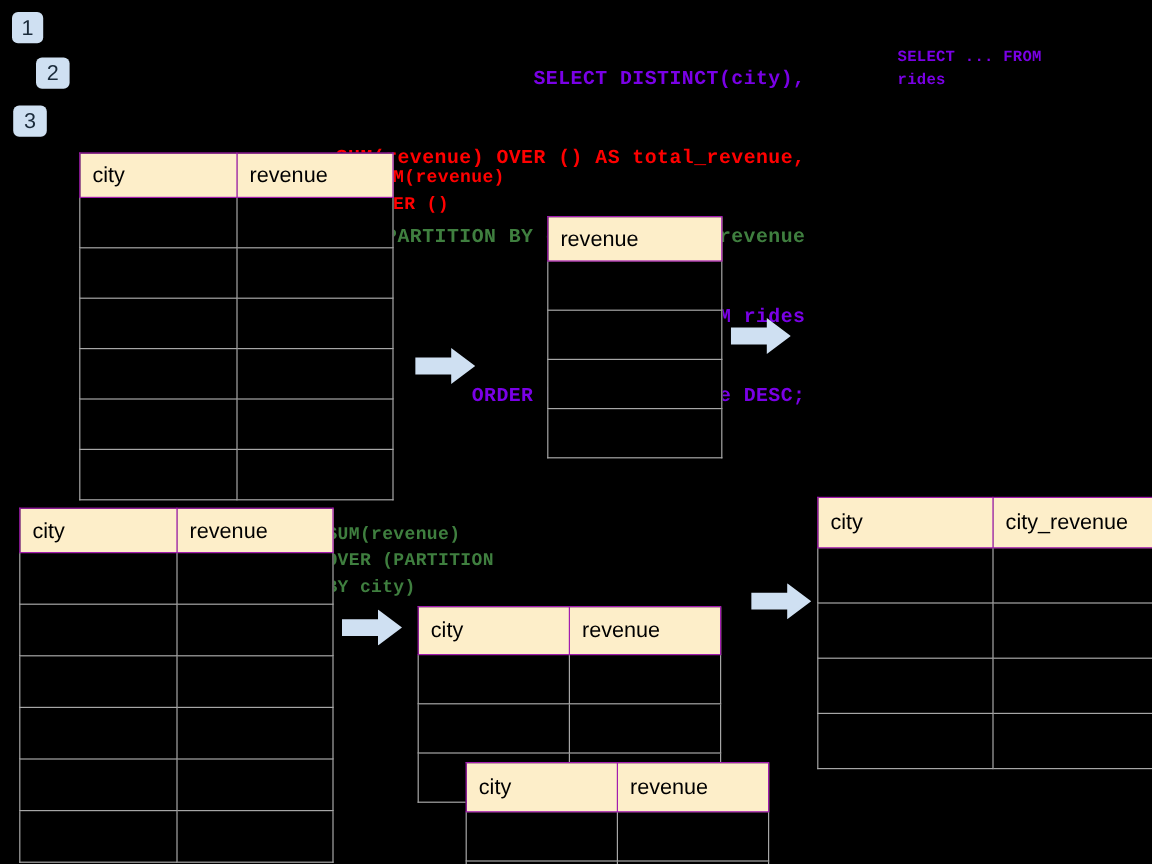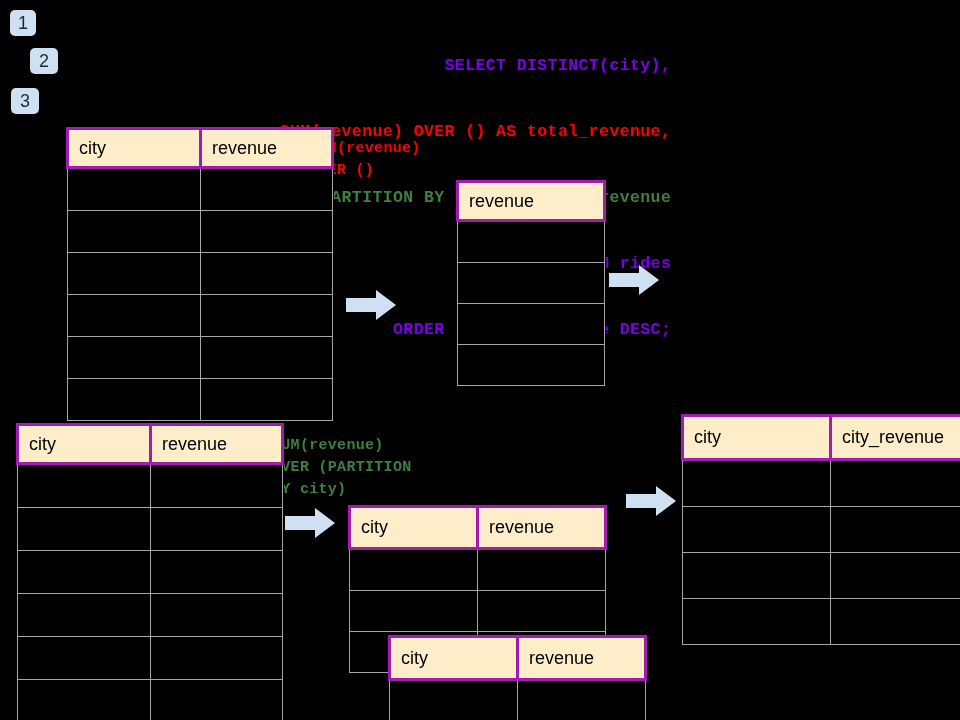--- a/index.html
+++ b/index.html
@@ -74,21 +74,21 @@
     table-layout: fixed;
     background: #000000;
     font-family: "Liberation Sans", sans-serif;
   }
   .tbl td {
     border: 1px solid #a6a6a6;
     padding: 0;
     background: #000000;
   }
   .tbl th {
-    border: 3px solid #a21caf;
+    border: 1px solid #a21caf;
     background: #fdeec9;
     color: #000000;
     font-weight: normal;
     font-size: 18px;
     text-align: left;
     padding: 0 0 0 10px;
   }
 
   
   .arrow {
@@ -106,20 +106,22 @@
   <div class="step-badge" style="left:11px; top:88px; width:28px; height:26px;">3</div>
 
   <div class="sql-block" style="left:84px; top:11px;">
     <div class="sql-line c-purple">SELECT DISTINCT(city),</div>
     <div class="sql-line c-red">    SUM(revenue) OVER () AS total_revenue,</div>
     <div class="sql-line c-green">    SUM(revenue) OVER (PARTITION BY city) as city_revenue</div>
     <div class="sql-line c-purple">  FROM rides</div>
     <div class="sql-line c-purple">  ORDER by city_revenue DESC;</div>
   </div>
 
+  <div class="anno-small c-purple" style="left:748px; top:38px;">SELECT ... FROM
+rides</div>
 
   <div class="anno c-red" style="left:309px; top:138px;">SUM(revenue)
 OVER ()</div>
 
   <div class="anno c-green" style="left:272px; top:435px;">SUM(revenue)
 OVER (PARTITION
 BY city)</div>
 
   <table class="tbl" style="left:66px; top:127px; width:239px;">
     <thead>

